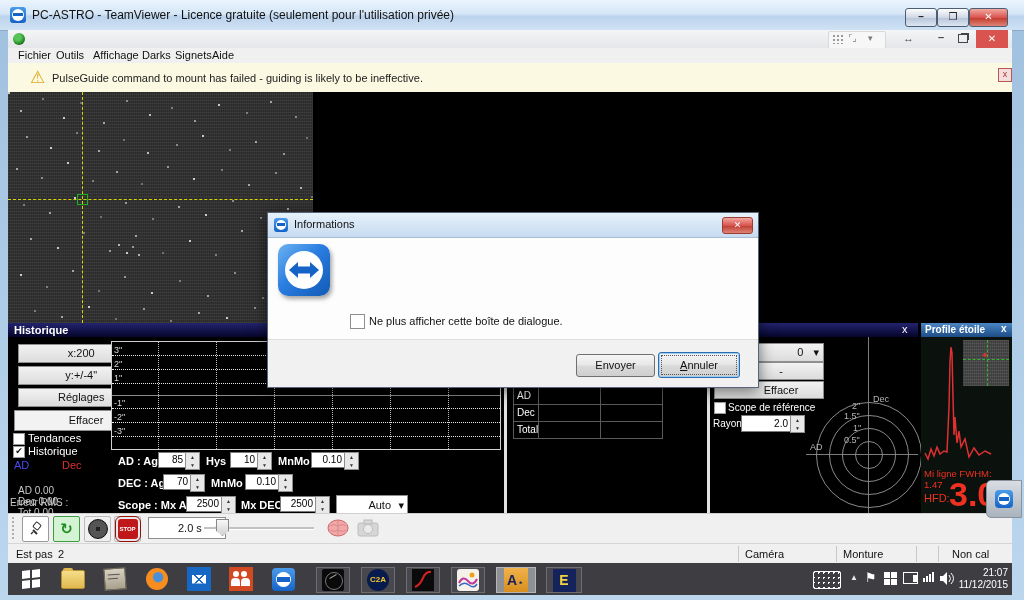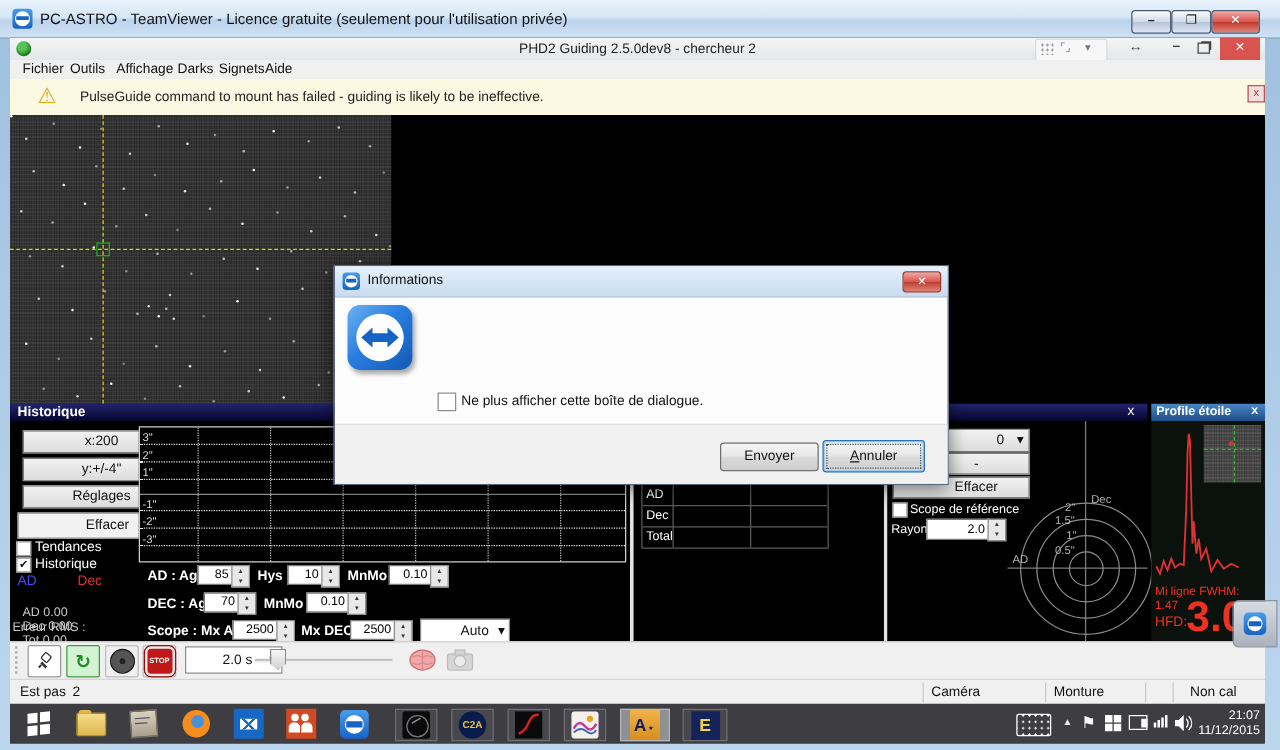--- a/index.html
+++ b/index.html
@@ -72,42 +72,41 @@
 </div>
 <div class="abs tv-title">PC-ASTRO - TeamViewer - Licence gratuite (seulement pour l'utilisation privée)</div>
 <div class="abs aerobtn" style="left:905px;width:30px;">–</div>
 <div class="abs aerobtn" style="left:937px;width:30px;">❐</div>
 <div class="abs aerobtn red" style="left:969px;width:37px;">✕</div>
 
 <div class="abs phd-win">
 
   <div class="abs phd-titlebar"></div>
   <div class="abs" style="left:5px;top:3px;width:12px;height:12px;border-radius:50%;background:radial-gradient(circle at 40% 35%,#57c457 0 30%,#1d7a1d 70%,#0c3c0c);"></div>
-  <div class="abs phd-title">PHD2 Guiding 2.5.0dev8 - chercheur 2</div>
 
   <div class="abs" style="left:820px;top:1px;width:56px;height:16px;background:#f7f7f7;border:1px solid #dadada;border-radius:2px;"></div>
   <div class="abs" style="left:824px;top:4px;width:11px;height:10px;background-image:radial-gradient(#9a9a9a 1px,transparent 1px);background-size:4px 4px;"></div>
   <div class="abs" style="left:840px;top:3px;color:#7a7a7a;font-size:9px;">⌜⌟</div>
   <div class="abs" style="left:860px;top:3px;color:#7a7a7a;font-size:9px;">▾</div>
   <div class="abs" style="left:895px;top:2px;color:#444;font-size:11px;">↔</div>
   <div class="abs" style="left:930px;top:1px;color:#444;font-size:11px;font-weight:bold;">–</div>
   <div class="abs" style="left:950px;top:4px;width:8px;height:7px;border:1px solid #444;box-shadow:2px -2px 0 -1px #444;"></div>
   <div class="abs" style="left:968px;top:0;width:32px;height:18px;background:#d9544f;color:#fff;text-align:center;line-height:18px;font-size:10px;">✕</div>
 
   <div class="abs menubar"></div>
   <div class="abs menu-item" style="left:10px;top:19px;">Fichier</div>
   <div class="abs menu-item" style="left:48px;top:19px;">Outils</div>
   <div class="abs menu-item" style="left:85px;top:19px;">Affichage</div>
   <div class="abs menu-item" style="left:134px;top:19px;">Darks</div>
   <div class="abs menu-item" style="left:167px;top:19px;">Signets</div>
   <div class="abs menu-item" style="left:204px;top:19px;">Aide</div>
 
   <div class="abs warnbar"></div>
   <div class="abs" style="left:22px;top:37px;font-size:17px;color:#e0a81c;">⚠</div>
-  <div class="abs" style="left:56px;top:42px;color:#222;">PulseGuide command to mount has failed - guiding is likely to be ineffective.</div>
+  <div class="abs" style="left:44px;top:42px;color:#222;">PulseGuide command to mount has failed - guiding is likely to be ineffective.</div>
   <div class="abs" style="left:990px;top:38px;width:12px;height:12px;border:1px solid #b55;background:#f3dede;color:#a33;font-size:9px;line-height:11px;text-align:center;">x</div>
 
   <div class="abs" style="left:0;top:62px;width:1004px;height:231px;background:#000;"></div>
   <div class="abs starfield">
     <div class="abs star" style="left:0;top:0;box-shadow:12px 18px 0 #ddd,34px 6px 0 #999,55px 25px 0 #fff,72px 10px 0 #888,95px 30px 0 #ccc,118px 8px 0 #aaa,141px 22px 0 #eee,163px 15px 0 #999,186px 28px 0 #bbb,210px 12px 0 #fff,238px 20px 0 #999,262px 9px 0 #ccc,287px 24px 0 #aaa,18px 44px 0 #bbb,42px 55px 0 #fff,68px 40px 0 #999,90px 58px 0 #ccc,115px 47px 0 #888,139px 60px 0 #eee,168px 52px 0 #aaa,194px 43px 0 #fff,221px 57px 0 #999,247px 49px 0 #ccc,275px 61px 0 #bbb,298px 45px 0 #888,8px 76px 0 #ccc,33px 85px 0 #aaa,59px 70px 0 #fff,84px 88px 0 #999,108px 79px 0 #ccc,133px 91px 0 #888,159px 74px 0 #bbb,185px 86px 0 #fff,213px 77px 0 #999,240px 92px 0 #ccc,267px 80px 0 #aaa,292px 95px 0 #ddd,15px 112px 0 #999,41px 120px 0 #ccc,66px 105px 0 #fff,92px 124px 0 #888,117px 110px 0 #bbb,144px 126px 0 #999,170px 114px 0 #ccc,197px 122px 0 #fff,224px 108px 0 #aaa,252px 125px 0 #999,279px 116px 0 #ccc,303px 104px 0 #888,22px 146px 0 #ccc,49px 155px 0 #fff,75px 140px 0 #999,101px 158px 0 #bbb,110px 152px 0 #ddd,118px 160px 0 #fff,124px 154px 0 #bbb,130px 162px 0 #ddd,127px 143px 0 #ccc,154px 160px 0 #888,181px 148px 0 #fff,207px 162px 0 #999,233px 138px 0 #ccc,259px 165px 0 #aaa,286px 150px 0 #bbb,12px 182px 0 #fff,38px 194px 0 #999,64px 178px 0 #ccc,90px 198px 0 #888,116px 184px 0 #bbb,143px 200px 0 #fff,171px 188px 0 #999,199px 203px 0 #ccc,226px 180px 0 #aaa,254px 205px 0 #999,281px 192px 0 #ccc,300px 210px 0 #bbb,26px 218px 0 #999,53px 224px 0 #ccc,80px 214px 0 #fff,107px 226px 0 #888,135px 216px 0 #bbb,162px 228px 0 #999,190px 220px 0 #ccc,218px 225px 0 #fff,246px 215px 0 #aaa,274px 222px 0 #999;"></div>
     <div class="abs dash-h" style="left:0;top:107px;width:305px;"></div>
     <div class="abs dash-v" style="left:74px;top:0;height:231px;"></div>
     <div class="abs lockbox" style="left:69px;top:102px;"></div>
   </div>
 

